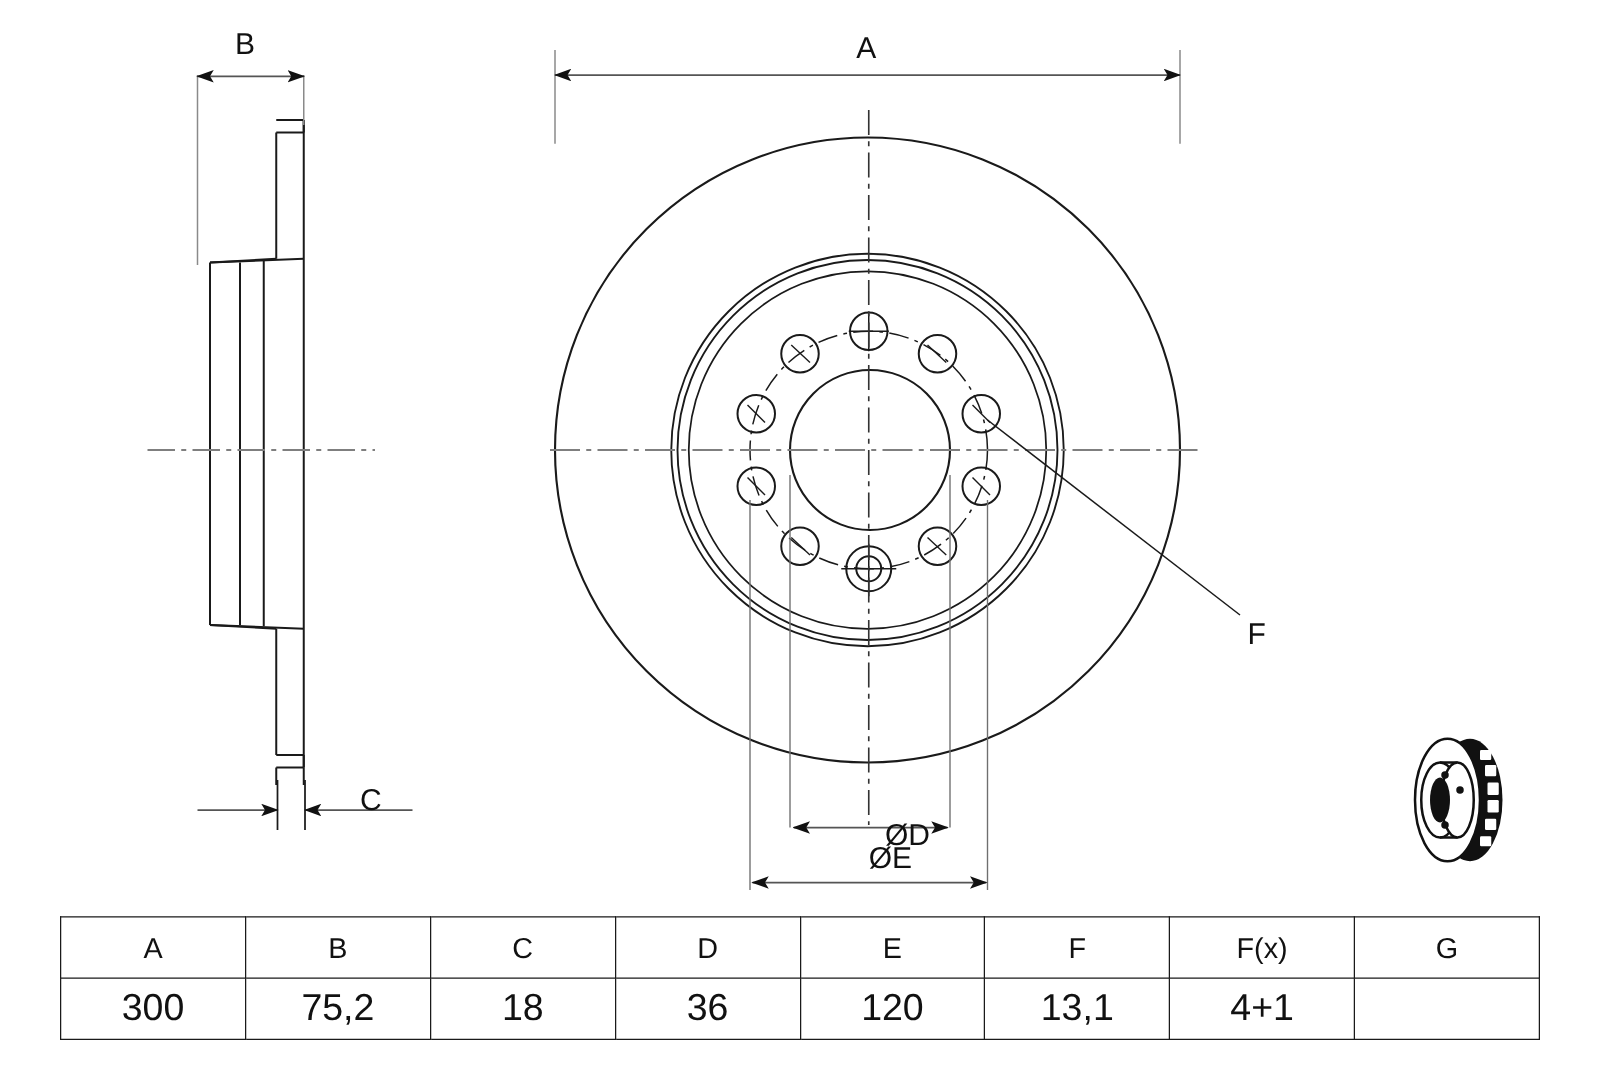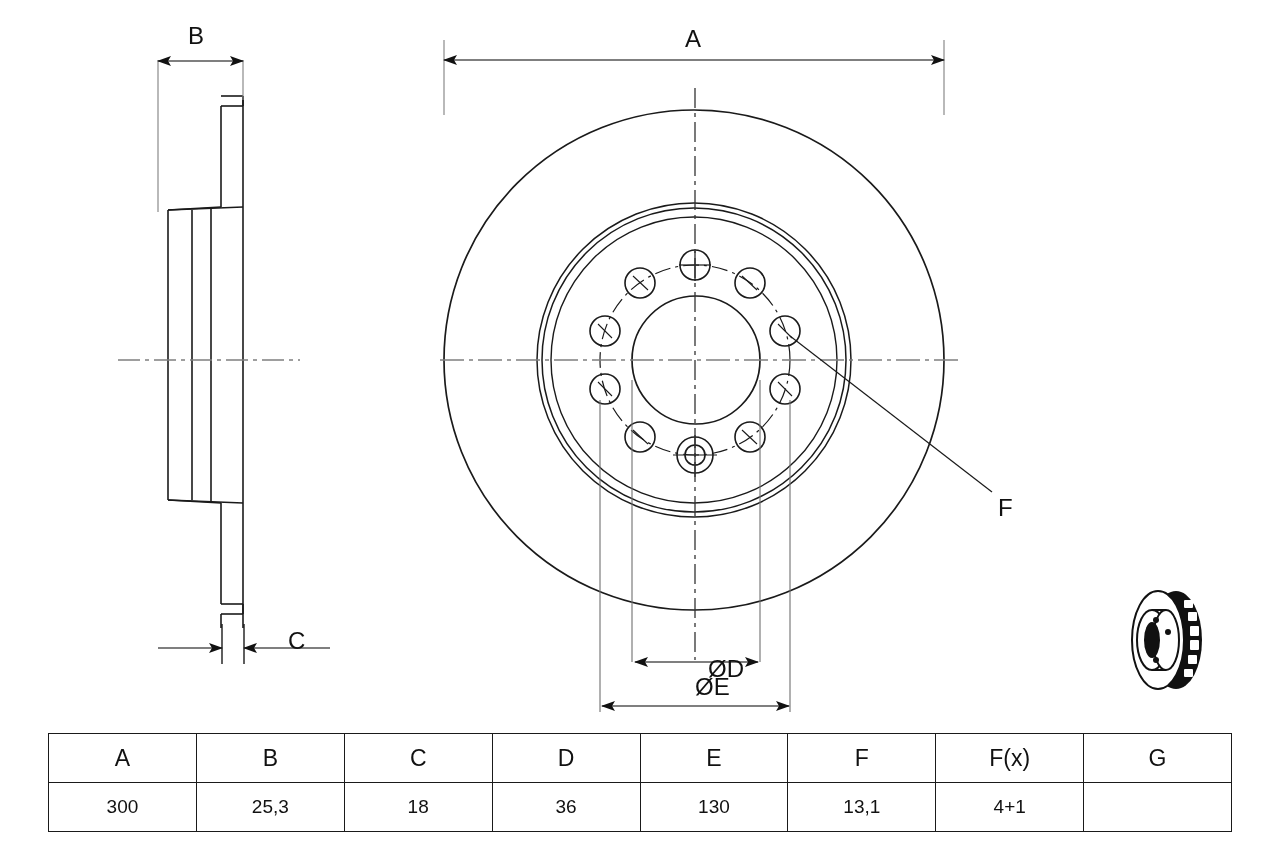--- a/index.html
+++ b/index.html
@@ -2,21 +2,21 @@
 <html><head>
 <meta charset="utf-8">
 <style>
   html,body{margin:0;padding:0;background:#ffffff;}
   body{width:1280px;height:853px;overflow:hidden;font-family:"Liberation Sans",sans-serif;color:#000;}
   #stage{position:relative;width:1280px;height:853px;background:#fff;}
   #stage svg{position:absolute;left:0;top:0;}
   .tbl{position:absolute;left:48px;top:733px;width:1184px;height:96px;border-collapse:collapse;table-layout:fixed;}
   .tbl td{border:1px solid #1a1a1a;text-align:center;vertical-align:middle;font-size:23px;font-family:"Liberation Sans",sans-serif;color:#111;padding:0;height:48px;}
   .tbl tr.hdr td{font-size:23px;}
-  .tbl tr.val td{font-size:19px;}
+  .tbl tr.val td{font-size:30px;}
   .lbl{position:absolute;font-family:"Liberation Sans",sans-serif;font-size:24px;color:#111;white-space:nowrap;}
 </style>
 </head>
 <body>
 
 <div id="stage">
 
   <svg width="1280" height="853" viewBox="0 0 1280 853">
     <defs>
       <marker id="arrR" markerWidth="14" markerHeight="10" refX="13" refY="5" orient="auto" markerUnits="userSpaceOnUse">
@@ -189,24 +189,24 @@
       <td>B</td>
       <td>C</td>
       <td>D</td>
       <td>E</td>
       <td>F</td>
       <td>F(x)</td>
       <td>G</td>
     </tr>
     <tr class="val">
       <td>300</td>
-      <td>25,3</td>
+      <td>75,2</td>
       <td>18</td>
       <td>36</td>
-      <td>130</td>
+      <td>120</td>
       <td>13,1</td>
       <td>4+1</td>
       <td></td>
     </tr>
   </tbody>
     </table>
 
 </div>
 
 </body></html>

